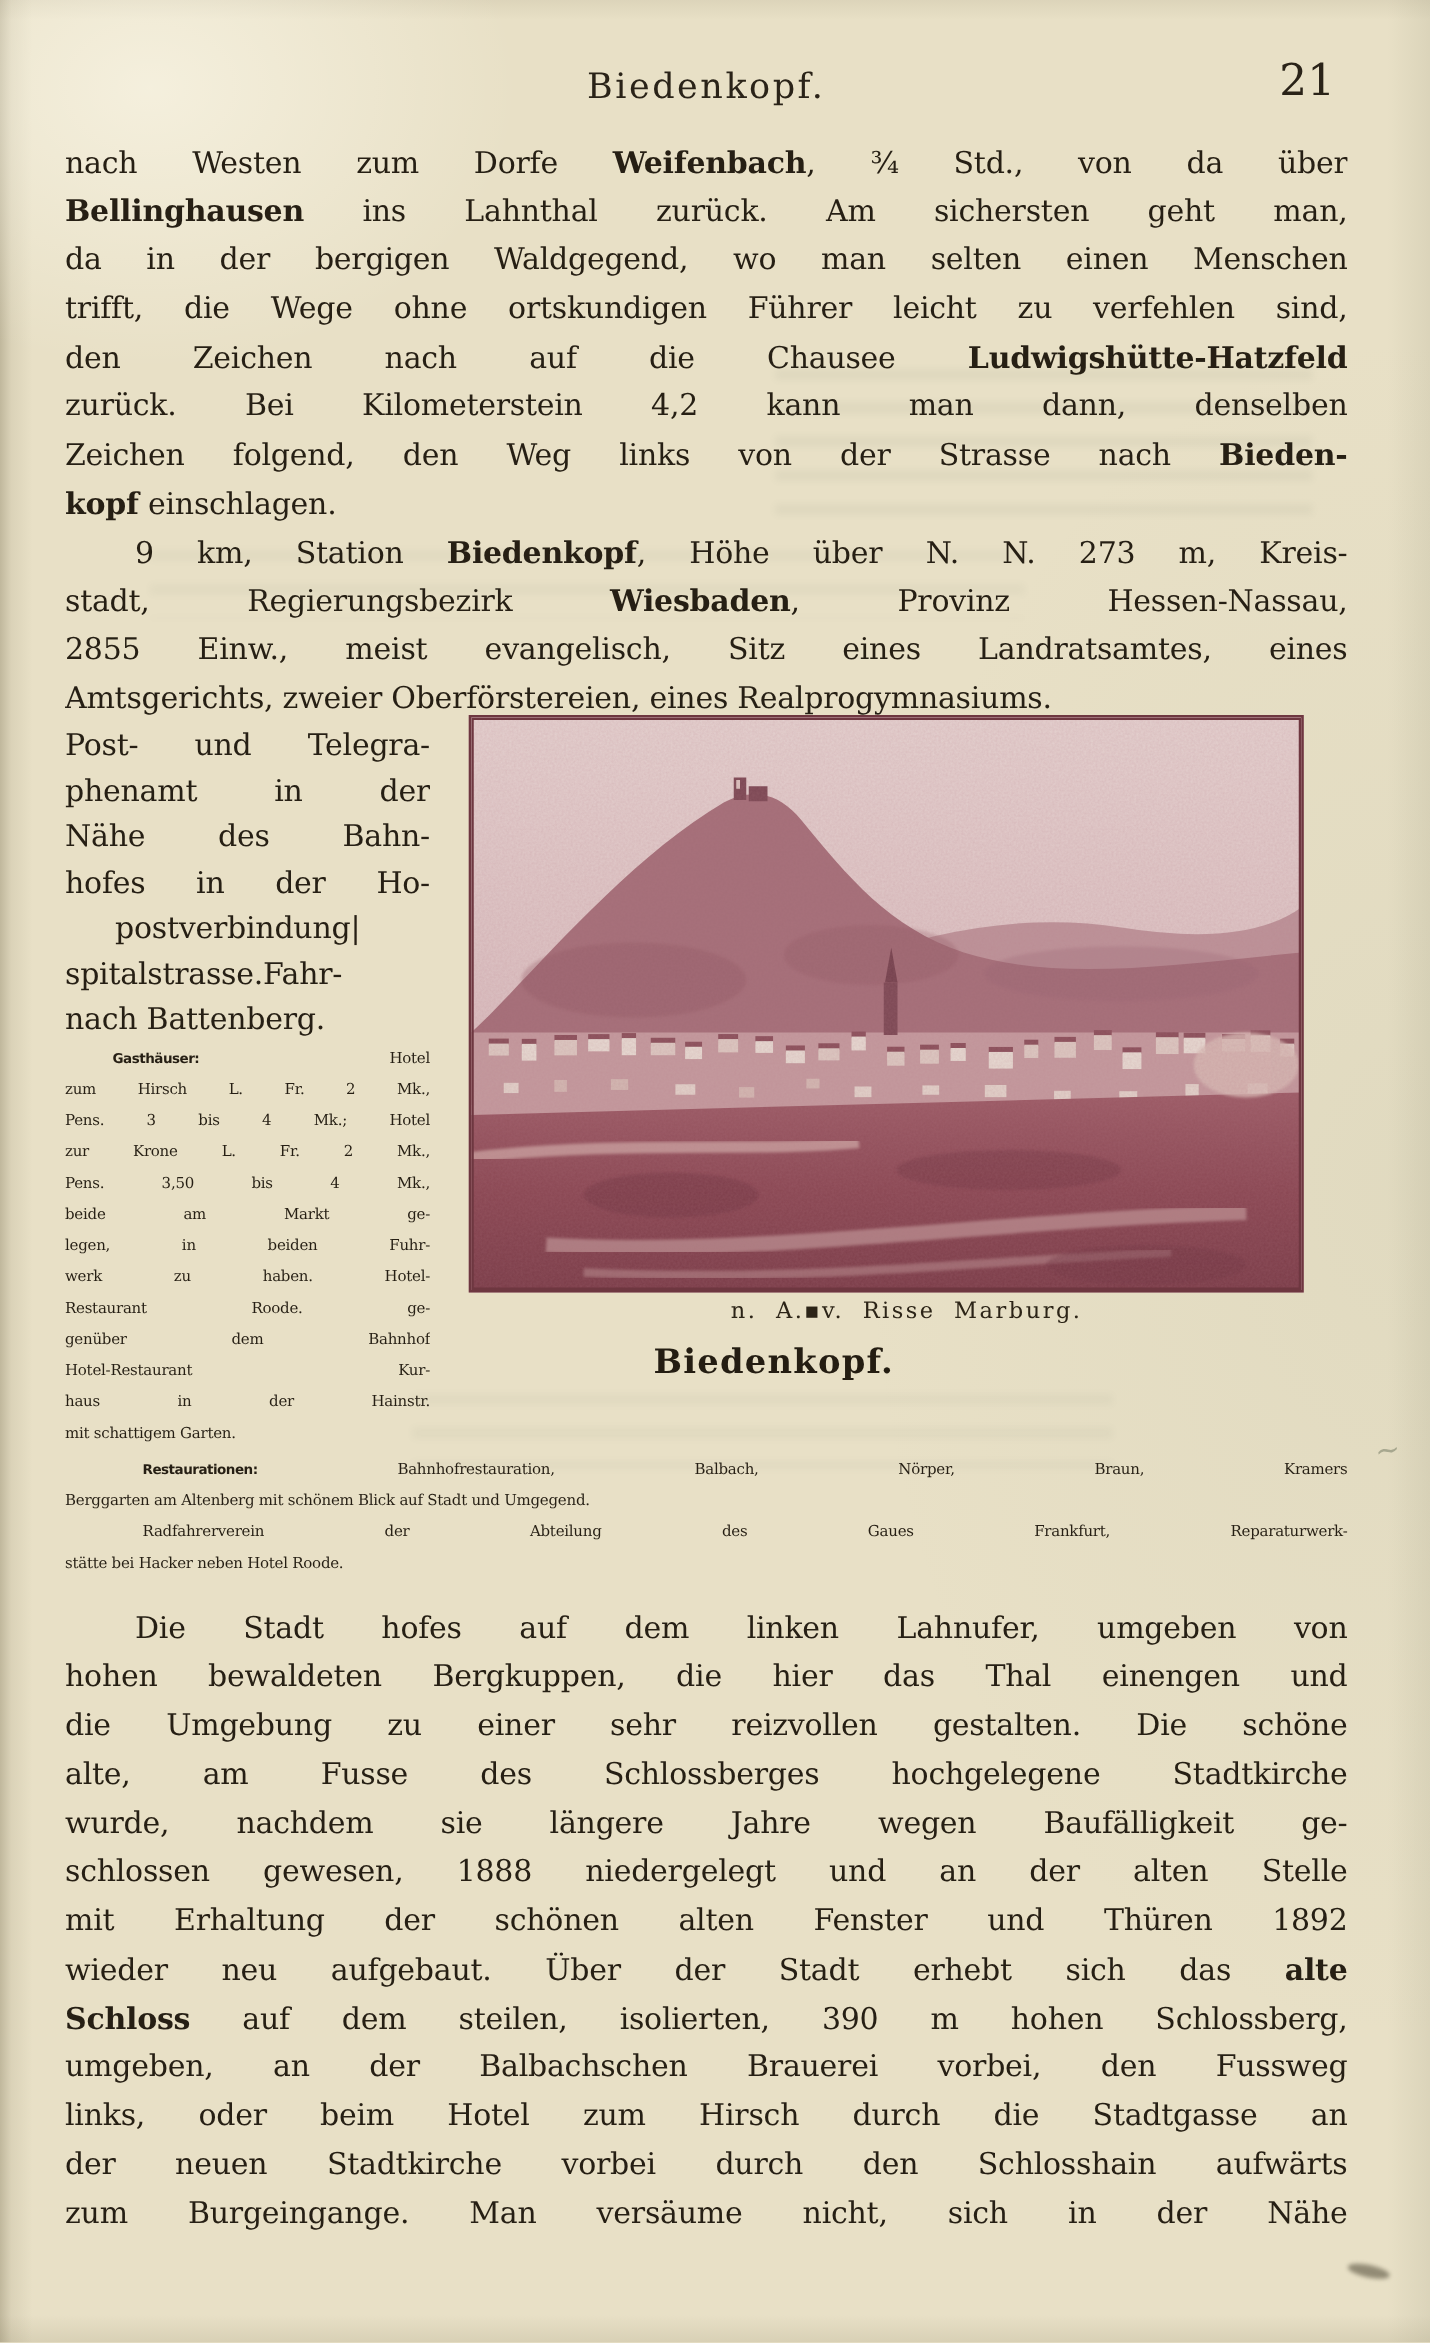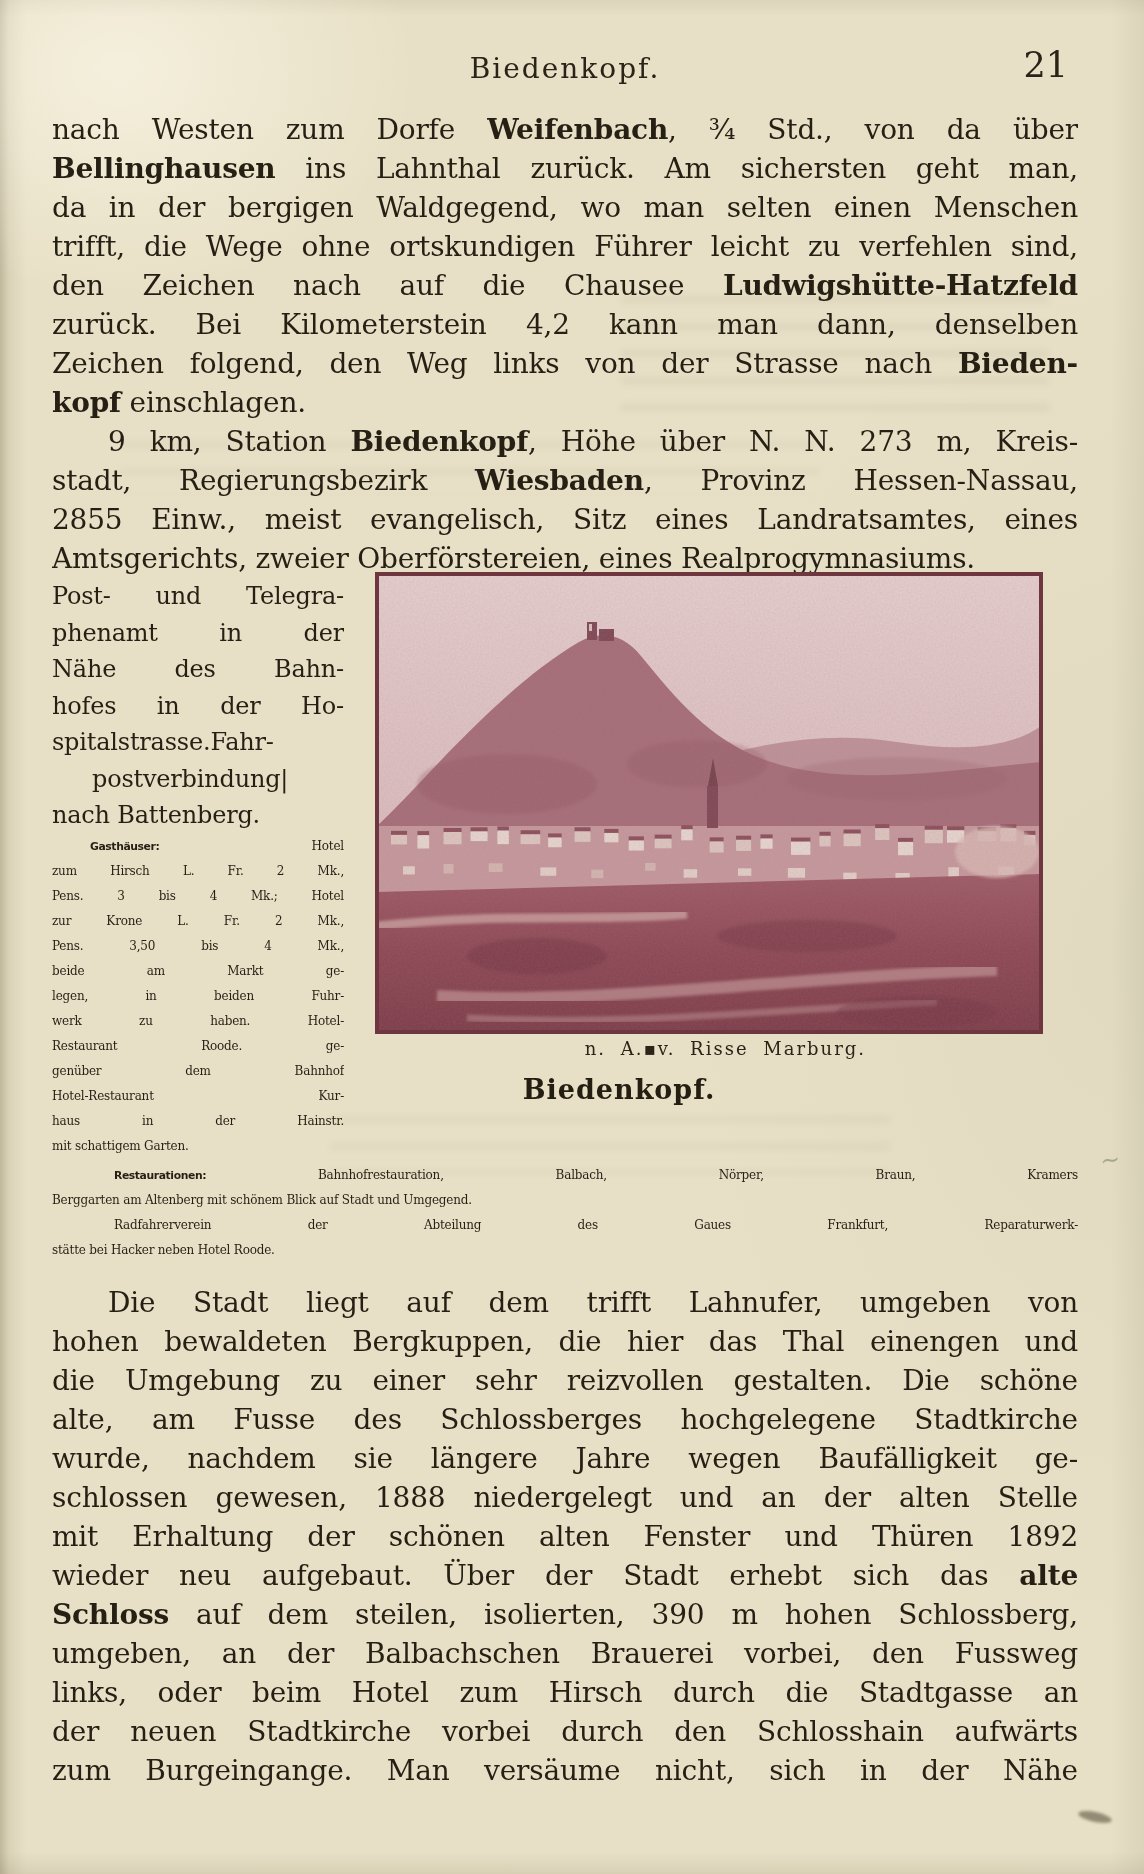--- a/index.html
+++ b/index.html
@@ -31,21 +31,21 @@
   .header .pagenum{
     position:absolute;right:10px;top:-7px;font-size:35px;color:#2a2318;margin-left:12px;
   }
 
   
   .line{
     display:block;text-align:justify;text-align-last:justify;-moz-text-align-last:justify;
     overflow:hidden;letter-spacing:-0.2px;
   }
   .line.nj{text-align-last:left;-moz-text-align-last:left;}
-  .p-body .line{font-size:28px;line-height:39px;height:39px;}
+  .p-body .line{font-size:24px;line-height:39px;height:39px;}
   .p-body .line.ind{text-indent:56px;}
   .post .line{font-size:24px;line-height:36.5px;height:36.5px;}
   .post .line.ind{text-indent:40px;}
   .p-small .line{font-size:12px;line-height:25px;height:25px;}
   .gast .line.ind{text-indent:38px;}
   .rest .line.ind{text-indent:62px;}
   .s-b{font-weight:bold;}
   .s-i{}
   .s-g{font-family:"DejaVu Sans",sans-serif;font-weight:bold;font-size:0.90em;letter-spacing:-0.4px;}
 
@@ -120,22 +120,22 @@
         <div class="line nj"><span>Amtsgerichts, zweier Oberförstereien, eines Realprogymnasiums.</span></div>
       </div>
 
     <section class="wrap-region">
       <div class="left-col">
         <div class="post p-body">
             <div class="line"><span>Post- und Telegra-</span></div>
             <div class="line"><span>phenamt in der</span></div>
             <div class="line"><span>Nähe des Bahn-</span></div>
             <div class="line"><span>hofes in der Ho-</span></div>
+            <div class="line ind"><span>postverbindung|</span></div>
             <div class="line"><span>spitalstrasse.Fahr-</span></div>
-            <div class="line ind"><span>postverbindung|</span></div>
             <div class="line nj"><span>nach Battenberg.</span></div>
           </div>
         <div class="gast p-small">
             <div class="line ind"><span class="s-g">Gasthäuser:</span><span> </span><span class="s-i">Hotel</span></div>
             <div class="line"><span class="s-i">zum Hirsch</span><span> L. Fr. 2 Mk.,</span></div>
             <div class="line"><span>Pens. 3 bis 4 Mk.; </span><span class="s-i">Hotel</span></div>
             <div class="line"><span class="s-i">zur Krone</span><span> L. Fr. 2 Mk.,</span></div>
             <div class="line"><span>Pens. 3,50 bis 4 Mk.,</span></div>
             <div class="line"><span>beide am Markt ge-</span></div>
             <div class="line"><span>legen, in beiden Fuhr-</span></div>
@@ -275,21 +275,21 @@
     </section>
 
     <div class="rest p-small">
         <div class="line ind"><span class="s-g">Restaurationen:</span><span> </span><span class="s-i">Bahnhofrestauration, Balbach, Nörper, Braun, Kramers</span></div>
         <div class="line nj"><span>Berggarten am Altenberg mit schönem Blick auf Stadt und Umgegend.</span></div>
         <div class="line ind"><span>Radfahrerverein der Abteilung des Gaues Frankfurt, Reparaturwerk-</span></div>
         <div class="line nj"><span>stätte bei Hacker neben Hotel Roode.</span></div>
       </div>
 
     <div class="para3 p-body">
-        <div class="line ind"><span class="s-i">Die Stadt</span><span> liegt auf dem trifft </span><span class="s-i">Lahnufer,</span><span> umgeben von</span></div>
+        <div class="line ind"><span class="s-i">Die Stadt</span><span> hofes auf dem linken </span><span class="s-i">Lahnufer,</span><span> umgeben von</span></div>
         <div class="line"><span>hohen bewaldeten Bergkuppen, die hier das Thal einengen und</span></div>
         <div class="line"><span>die Umgebung zu einer sehr reizvollen gestalten.  Die schöne</span></div>
         <div class="line"><span>alte, am Fusse des </span><span class="s-i">Schlossberges</span><span> hochgelegene </span><span class="s-i">Stadtkirche</span></div>
         <div class="line"><span>wurde, nachdem sie längere Jahre wegen Baufälligkeit ge-</span></div>
         <div class="line"><span>schlossen gewesen, 1888 niedergelegt und an der alten Stelle</span></div>
         <div class="line"><span>mit Erhaltung der schönen alten Fenster und Thüren 1892</span></div>
         <div class="line"><span>wieder neu aufgebaut.  Über der Stadt erhebt sich das </span><span class="s-b">alte</span></div>
         <div class="line"><span class="s-b">Schloss</span><span> auf dem steilen, isolierten, 390 m hohen </span><span class="s-i">Schlossberg,</span></div>
         <div class="line"><span>umgeben, an der </span><span class="s-i">Balbach</span><span>schen Brauerei vorbei, den Fussweg</span></div>
         <div class="line"><span>links, oder beim </span><span class="s-i">Hotel zum Hirsch</span><span> durch die </span><span class="s-i">Stadtgasse</span><span> an</span></div>

